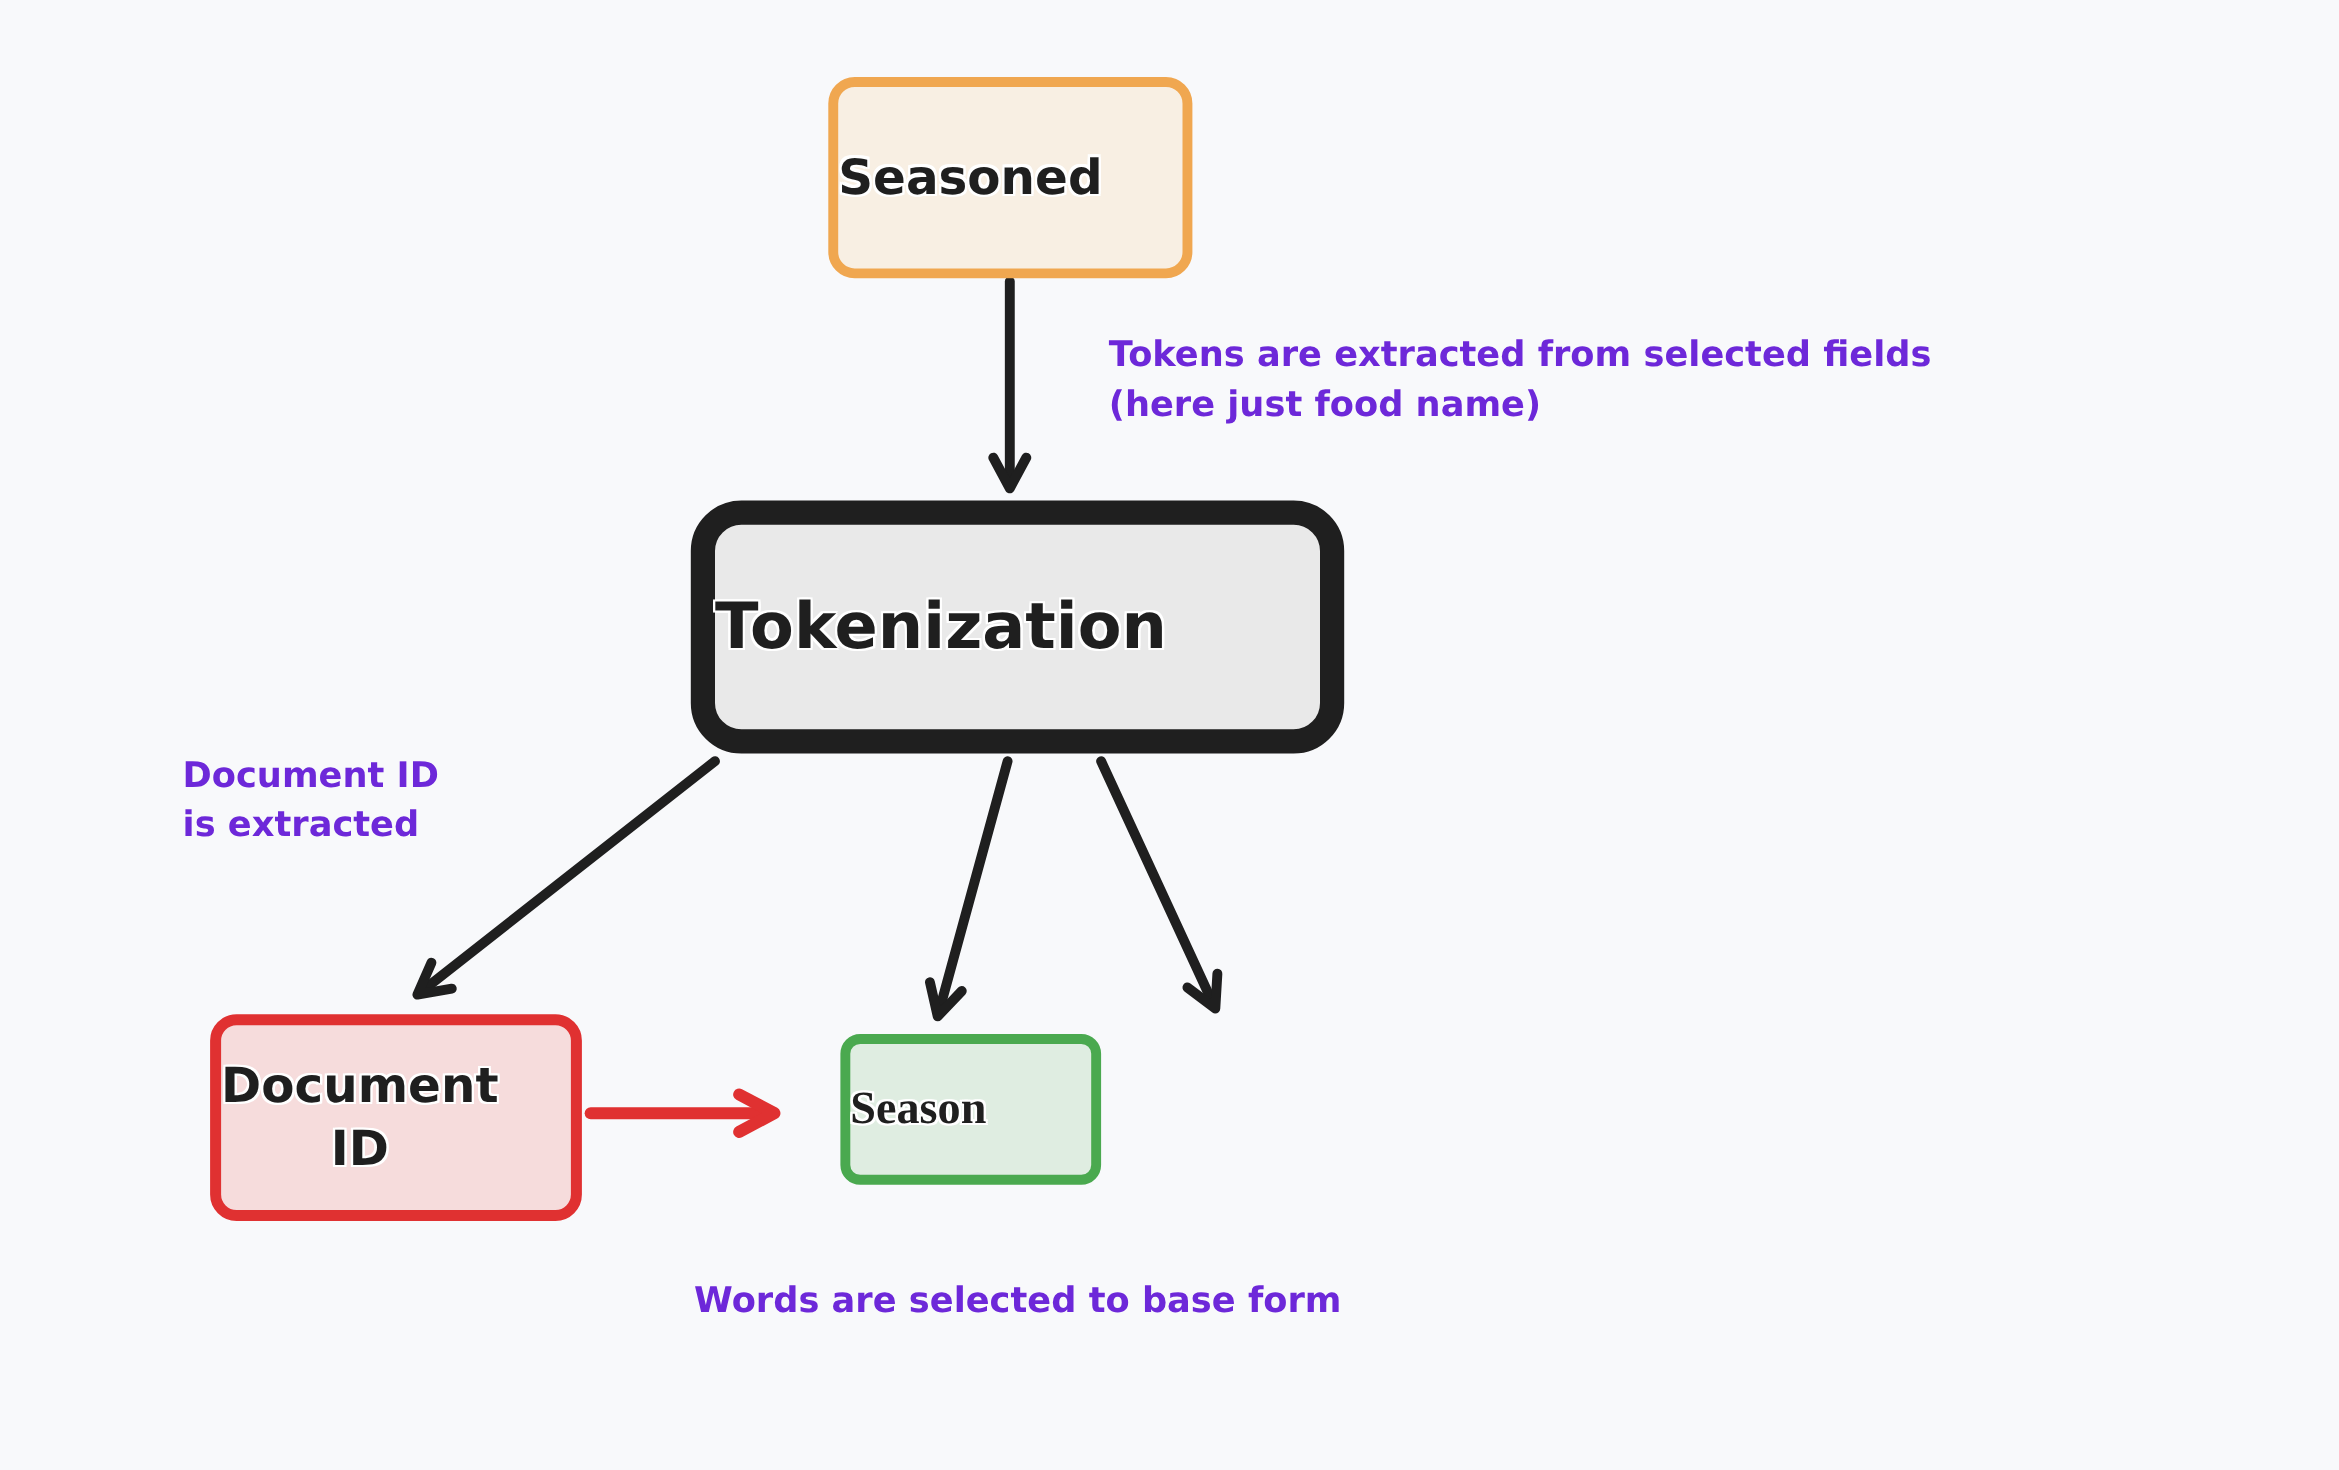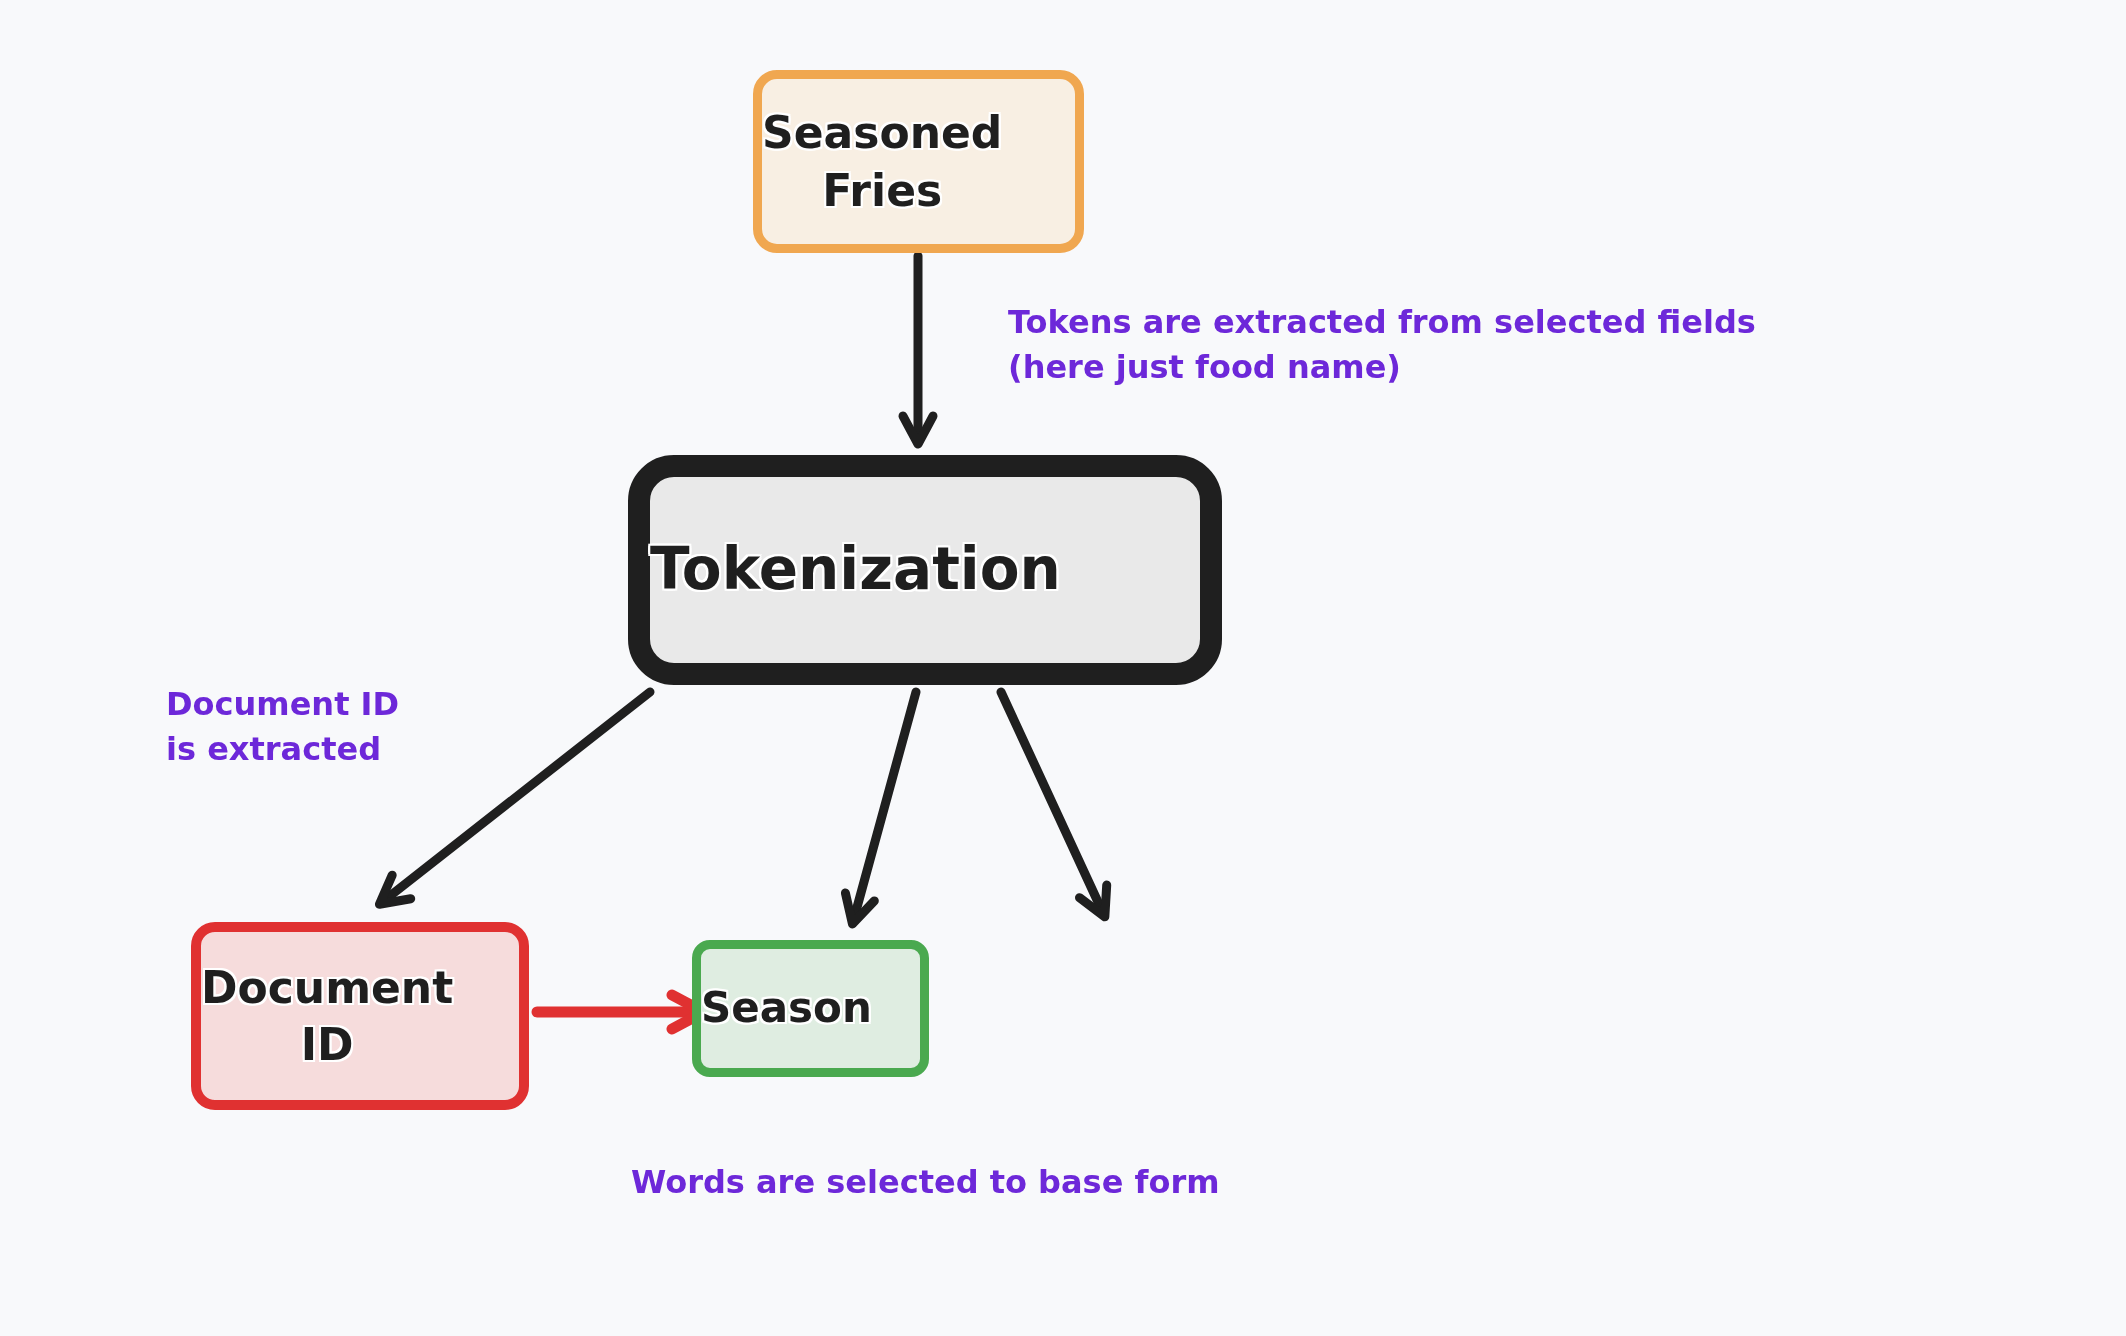--- a/index.html
+++ b/index.html
@@ -59,21 +59,21 @@
     border: 10px solid #e03131;
     border-radius: 24px;
     font-size: 44px;
   }
   .node-green {
     background: #dfede1;
     border: 9px solid #4aa94f;
     border-radius: 18px;
     font-size: 42px;
   }
-  .node-season { left: 692px; top: 940px; width: 237px; height: 137px; }
+  .node-season { left: 764px; top: 940px; width: 237px; height: 137px; font-family: Liberation Serif, serif; }
   .node-frie  { left: 997px; top: 932px; width: 234px; height: 135px; }
 
   .note {
     position: absolute;
     color: #6d28d9;
     font-weight: 700;
     font-size: 32px;
     line-height: 1.42;
     white-space: nowrap;
   }
@@ -103,21 +103,20 @@
     <line x1="916" y1="692" x2="853" y2="922" stroke="#1f1f1f" stroke-width="9" stroke-linecap="round" marker-end="url(#ah-black)"></line>
 
     <line x1="1001" y1="692" x2="1104" y2="915" stroke="#1f1f1f" stroke-width="9" stroke-linecap="round" marker-end="url(#ah-black)"></line>
 
     <line x1="537" y1="1012" x2="702" y2="1012" stroke="#e03131" stroke-width="11" stroke-linecap="round" marker-end="url(#ah-red)"></line>
   </svg>
 
   <div class="node node-orange">
     <div class="lbl">
       <div>Seasoned</div>
-      <div>Fries</div>
     </div>
   </div>
 
   <div class="node node-token">
     <div class="lbl">Tokenization</div>
   </div>
 
   <div class="node node-red">
     <div class="lbl">
       <div>Document</div>

